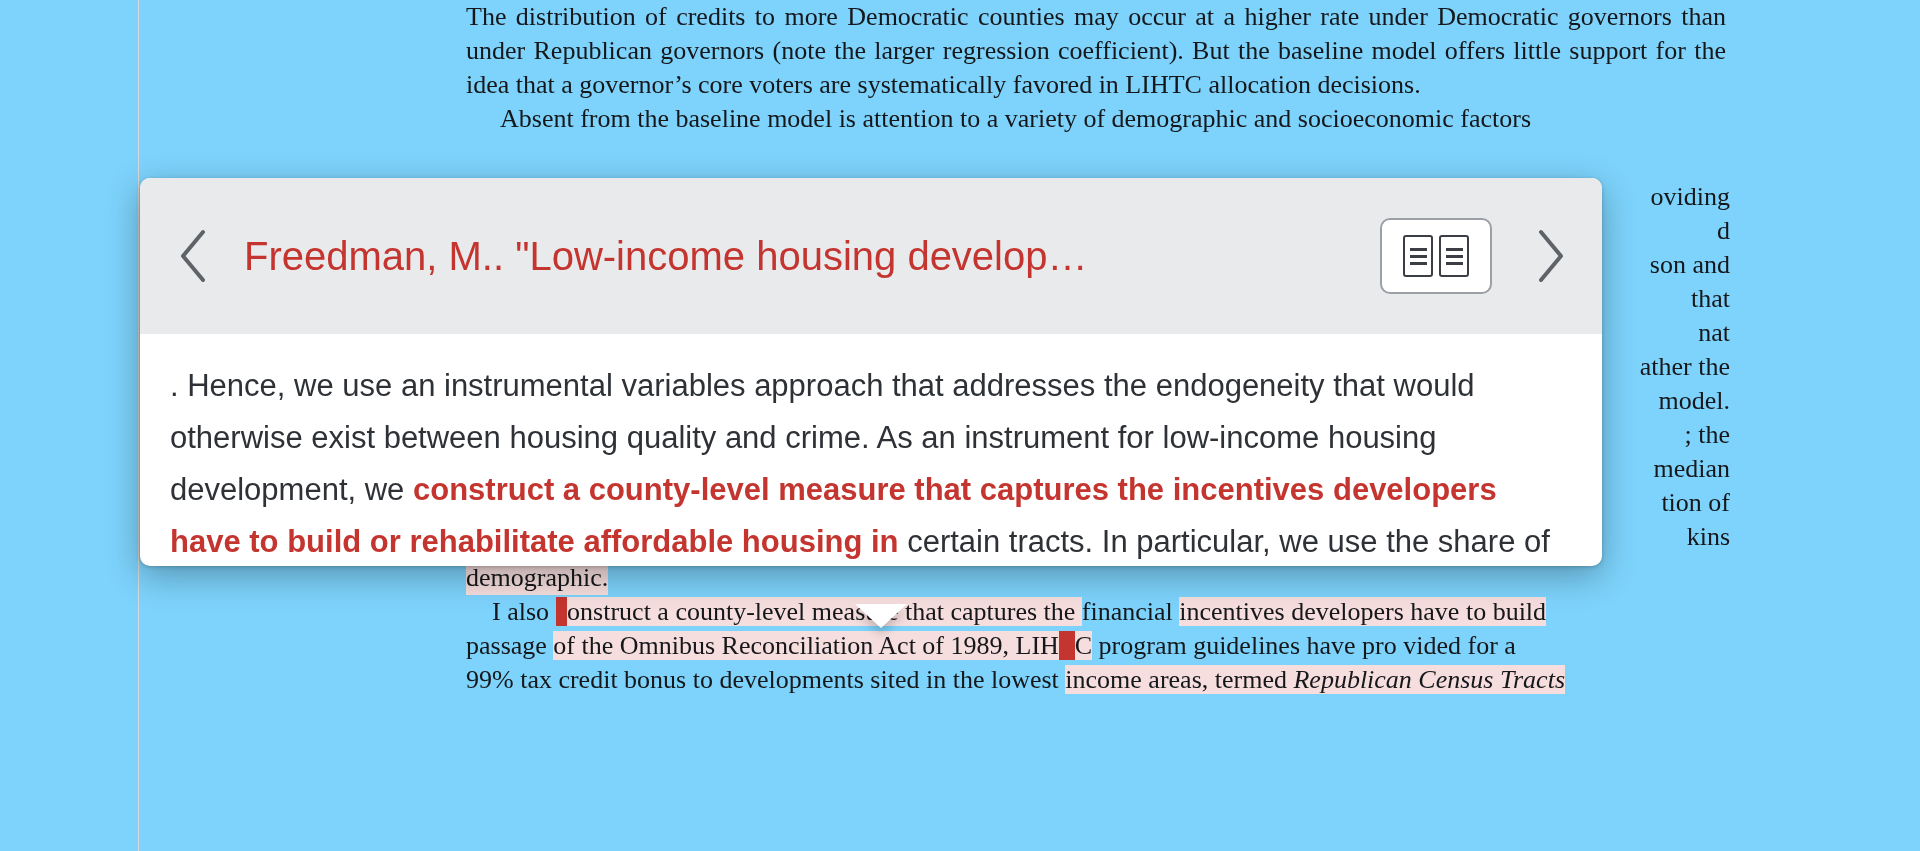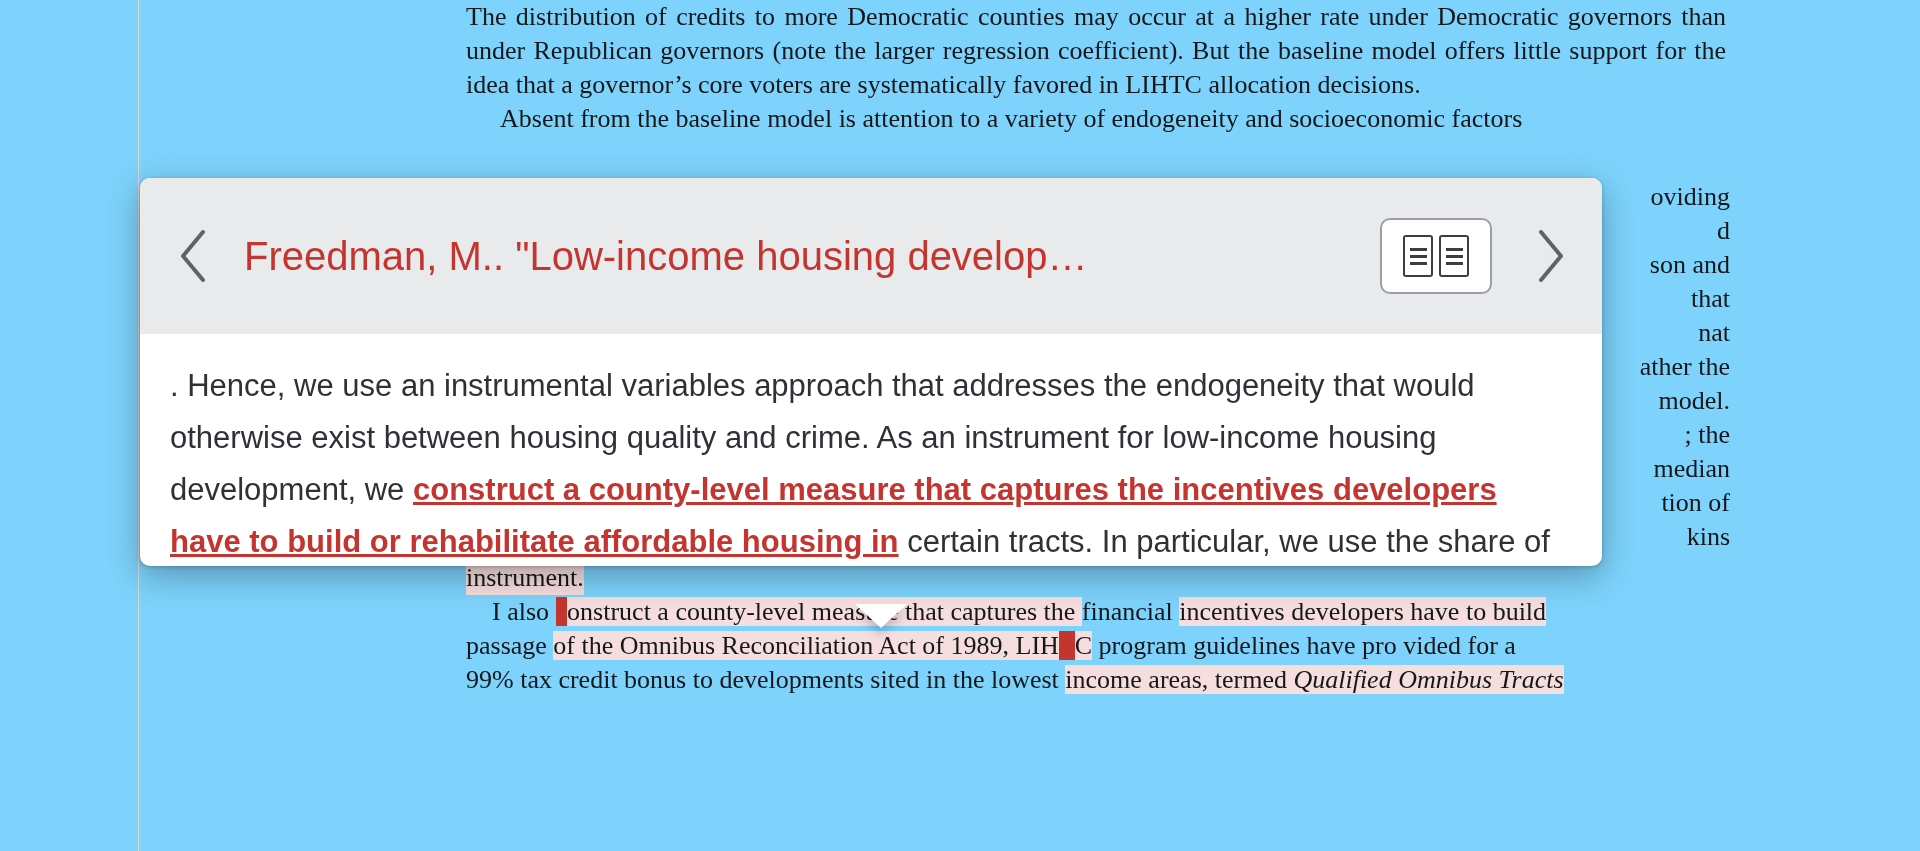--- a/index.html
+++ b/index.html
@@ -197,21 +197,20 @@
     line-height: 52px;
     color: #2e3237;
     height: 232px;
     box-sizing: border-box;
     overflow: hidden;
     position: relative;
   }
   .popup-body .em {
     color: #c4352f;
     font-weight: 700;
-    text-decoration: underline;
   }
 
   
   .popup-tail {
     position: absolute;
     left: 855px;
     top: 604px;
     width: 0;
     height: 0;
     border-left: 26px solid transparent;
@@ -222,21 +221,21 @@
 </style>
 </head>
 <body>
 
 <div id="page">
 
   <div class="page-gutter"></div>
 
   <div class="doc-col">
     <p>The distribution of credits to more Democratic counties may occur at a higher rate under Democratic governors than under Republican governors (note the larger regression coefficient). But the baseline model offers little support for the idea that a governor’s core voters are systematically favored in LIHTC allocation decisions.</p>
-    <p class="indent">Absent from the baseline model is attention to a variety of endogeneity and socioeconomic factors</p>
+    <p class="indent">Absent from the baseline model is attention to a variety of demographic and socioeconomic factors</p>
   </div>
 
   <div class="doc-right">
     <div>oviding</div>
     <div>d</div>
     <div>son and</div>
     <div>that</div>
     <div>nat</div>
     <div>ather the</div>
     <div></div>
@@ -246,23 +245,23 @@
     <div>tion of</div>
     <div>kins</div>
   </div>
 
   <div class="doc-faint">&nbsp;</div>
 
   <div class="doc-bottom">
     <div id="bottom-lines">
         <div><span class="doc-seg" style="display: inline;">    I also </span><span class="doc-seg hl-strong" style="display: inline;">c</span><span class="doc-seg hl" style="display: inline;">onstruct a county-level measure that captures the </span><span class="doc-seg" style="display: inline;">financial </span><span class="doc-seg hl" style="display: inline;">incentives developers have to build</span></div>
         <div><span class="doc-seg" style="display: inline;">passage </span><span class="doc-seg hl" style="display: inline;">of the Omnibus Reconciliation Act of 1989, LIH</span><span class="doc-seg hl-strong" style="display: inline;">T</span><span class="doc-seg hl" style="display: inline;">C</span><span class="doc-seg" style="display: inline;"> program guidelines have pro vided for a</span></div>
-        <div><span class="doc-seg" style="display: inline;">99% tax credit bonus to developments sited in the lowest </span><span class="doc-seg hl" style="display: inline;">income areas, termed </span><span class="doc-seg hl ital" style="display: inline;">Qualified Omnibus Tracts</span></div>
-      </div>
-    <span class="hl" style="position:absolute; left:0; top:-34px;">instrument.</span>
+        <div><span class="doc-seg" style="display: inline;">99% tax credit bonus to developments sited in the lowest </span><span class="doc-seg hl" style="display: inline;">income areas, termed </span><span class="doc-seg hl ital" style="display: inline;">Republican Census Tracts</span></div>
+      </div>
+    <span class="hl" style="position:absolute; left:0; top:-34px;">demographic.</span>
   </div>
 
   <div class="popup">
     <div class="popup-header">
 
       <div class="nav-arrow">
         <svg width="36" height="60" viewBox="0 0 36 60" aria-hidden="true">
           <polyline points="28,6 8,30 28,54" fill="none" stroke="#5f6368" stroke-width="4" stroke-linecap="round" stroke-linejoin="round"></polyline>
         </svg>
       </div>

